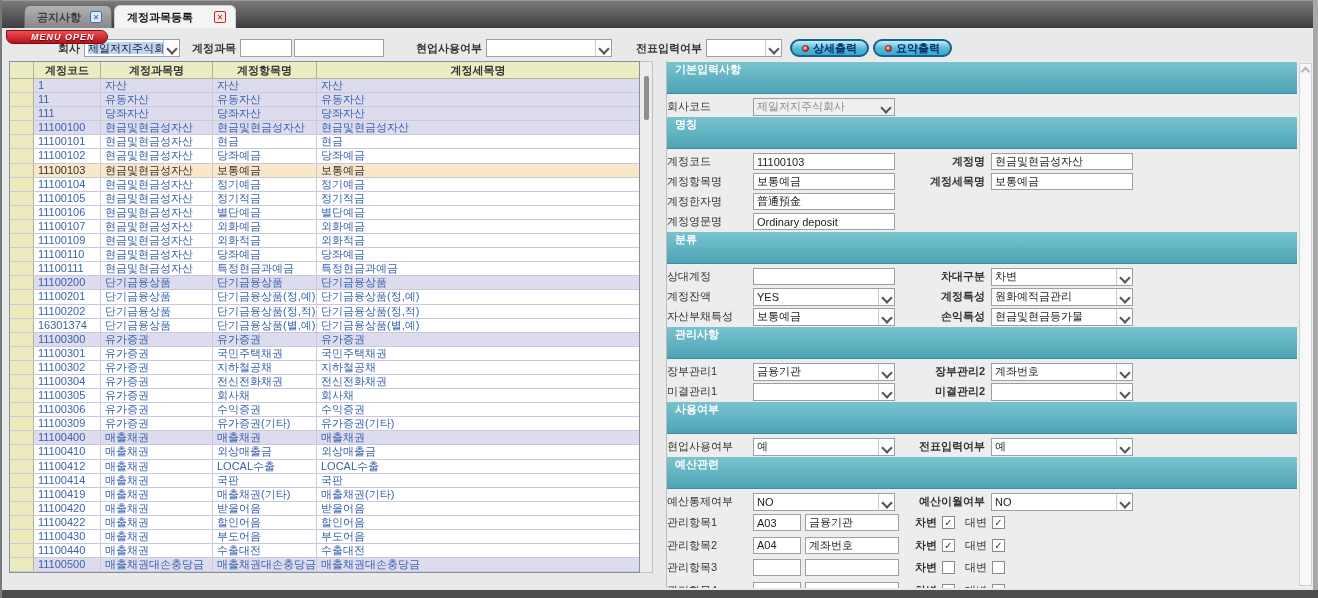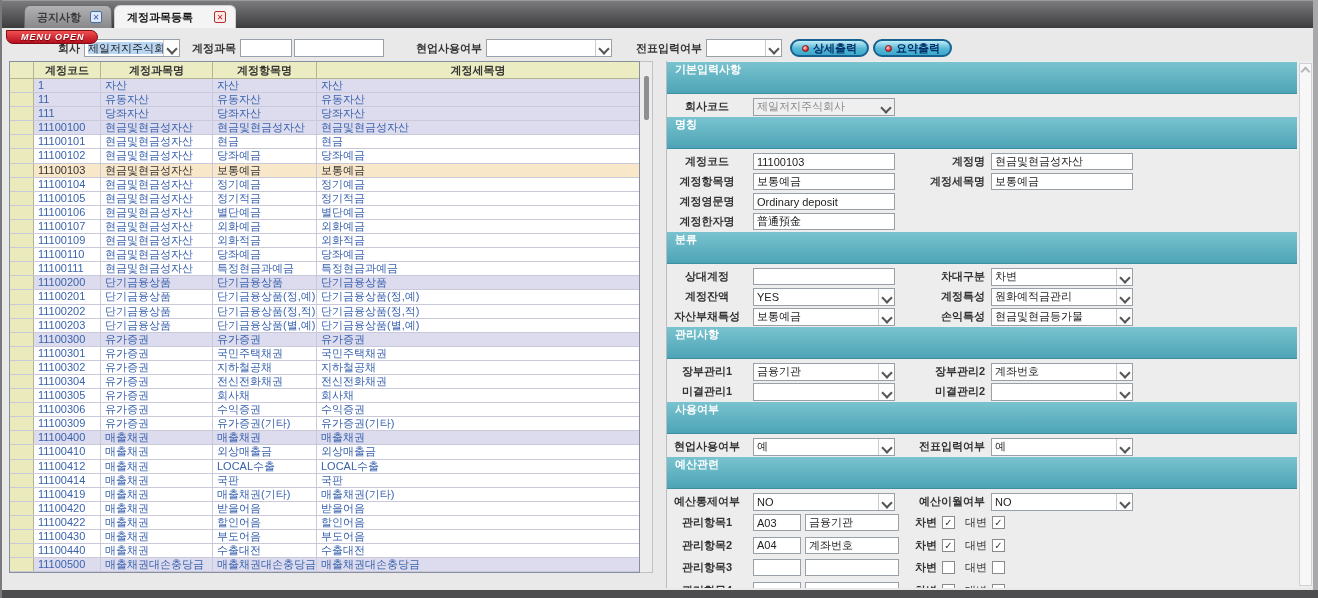--- a/index.html
+++ b/index.html
@@ -14,21 +14,21 @@
   .tab { height:23px; display:flex; align-items:center; padding:0 9px 0 12px;
     border-radius:6px 6px 0 0; margin-right:2px; font-weight:bold; cursor:default; }
   .tab.inactive { background:linear-gradient(#b2b2b4,#88888a); color:#3b3b3d; border:1px solid #6a6a6c; border-bottom:none; }
   .tab.active { background:#f4f4f4; color:#141414; border:1px solid #cfcfcf; border-bottom:none;gap:12px; }
   .tabx { width:12px; height:12px; margin-left:9px; border-radius:2px; background:#fff;
     font-size:8px; line-height:11px; text-align:center; font-weight:bold; }
   .tabx.blue { border:1px solid #4a6ab0; color:#3a5aa8; background:#dfe8f8; }
   .tabx.red { border:1px solid #b03030; color:#c02020; background:#fde8e8; }
 
   
-  .menu-open { position:absolute; left:4px; top:30px; height:14px; padding:0 12px 0 14px;
+  .menu-open { position:absolute; left:4px; top:30px; height:14px; padding:0 12px 0 24px;
     background:linear-gradient(#ef5050,#b80f1e); border:1px solid #7e0d14; border-radius:0 8px 8px 8px;
     color:#fff; font-size:9px; font-weight:bold; font-style:italic; letter-spacing:1px;
     line-height:12px; text-shadow:0 1px 1px #600; }
 
   
   .toolbar { display:flex; align-items:center; height:22px; margin:9px 8px 2px 8px; color:#222; }
   .tlabel { font-weight:bold; color:#333; white-space:nowrap; }
   .tb-input { height:18px; border:1px solid #9aa0a8; background:#fff; padding:0 3px; font-size:11px; }
   .sel { height:18px; border:1px solid #9aa0a8; background:#fff; display:flex; align-items:center; overflow:hidden; }
   .sel-text { flex:1; padding:0 3px; white-space:nowrap; overflow:hidden; color:#222; }
@@ -67,21 +67,21 @@
   .vscroll { width:13px; height:512px; background:#ececec; border:1px solid #c0c0c6; border-left:none; }
   .vthumb { width:5px; height:44px; margin:14px auto 0; background:#8e8e92; border-radius:2px; }
 
   
   .panel { flex:1; margin-left:5px; position:relative; border-left:1px solid #bcbcc0;
     background:#ededee; padding:0 16px 0 0; overflow:hidden; }
   .sec-h { height:32px; line-height:15px; margin:1px 0 3px 0; padding-left:8px;
     background:linear-gradient(#79c3cf,#4da4b6); border-bottom:1px solid #3d8fa0;
     color:#fff; font-weight:bold; }
   .frow { display:flex; align-items:center; height:19px; margin:1px 0; }
-  .flabel { flex:0 0 86px; text-align:center; padding-right:6px; color:#333; font-weight:bold; white-space:nowrap; }
+  .flabel { flex:0 0 86px; text-align:left; padding-right:6px; color:#333; font-weight:normal; white-space:nowrap; }
   .flabel2 { flex:0 0 96px; text-align:right; padding-right:6px; color:#333; font-weight:bold; white-space:nowrap; }
   .ftext { height:17px; border:1px solid #9aa0a8; background:#fff; padding:0 3px; font-size:11px; color:#222; }
   .f1 { width:142px; } .f2 { width:142px; }
   .mrow { height:21.5px; }
   .mcode { width:48px; } .mname { width:94px; margin-left:4px; }
   .cblabel { margin-left:16px; color:#333; font-weight:bold; }
   .cblabel2 { margin-left:10px; color:#333; font-weight:normal; }
   .cb { width:13px; height:13px; margin-left:5px; border:1px solid #8a8a8a; background:#fff;
     display:inline-flex; align-items:center; justify-content:center; font-size:10px; color:#3a3a3a; }
   .cb.checked::after { content:"\2713"; font-weight:bold; }
@@ -267,21 +267,21 @@
             </div>
             <div class="trow">
               <span class="c0"></span>
               <span class="cell c1">11100202</span>
               <span class="cell c2">단기금융상품</span>
               <span class="cell c3">단기금융상품(정,적)</span>
               <span class="cell c4">단기금융상품(정,적)</span>
             </div>
             <div class="trow">
               <span class="c0"></span>
-              <span class="cell c1">11100203</span>
+              <span class="cell c1">16301374</span>
               <span class="cell c2">단기금융상품</span>
               <span class="cell c3">단기금융상품(별,예)</span>
               <span class="cell c4">단기금융상품(별,예)</span>
             </div>
             <div class="trow group">
               <span class="c0"></span>
               <span class="cell c1">11100300</span>
               <span class="cell c2">유가증권</span>
               <span class="cell c3">유가증권</span>
               <span class="cell c4">유가증권</span>
@@ -423,26 +423,26 @@
         <span class="flabel2">계정명</span>
         <input class="ftext f2" value="현금및현금성자산" style="">
       </div>
       <div class="frow">
         <span class="flabel">계정항목명</span>
         <input class="ftext f1" value="보통예금" style="">
         <span class="flabel2">계정세목명</span>
         <input class="ftext f2" value="보통예금" style="">
       </div>
       <div class="frow">
+        <span class="flabel">계정한자명</span>
+        <input class="ftext f1" value="普通預金" style="">
+      </div>
+      <div class="frow">
         <span class="flabel">계정영문명</span>
         <input class="ftext f1" value="Ordinary deposit" style="">
-      </div>
-      <div class="frow">
-        <span class="flabel">계정한자명</span>
-        <input class="ftext f1" value="普通預金" style="">
       </div>
 
       <div class="sec-h"><span>분류</span></div>
       <div class="frow">
         <span class="flabel">상대계정</span>
         <input class="ftext f1" value="" style="">
         <span class="flabel2">차대구분</span>
         <div class="sel f2">
             <span class="sel-text">차변</span>
             <span class="sel-btn"></span>

